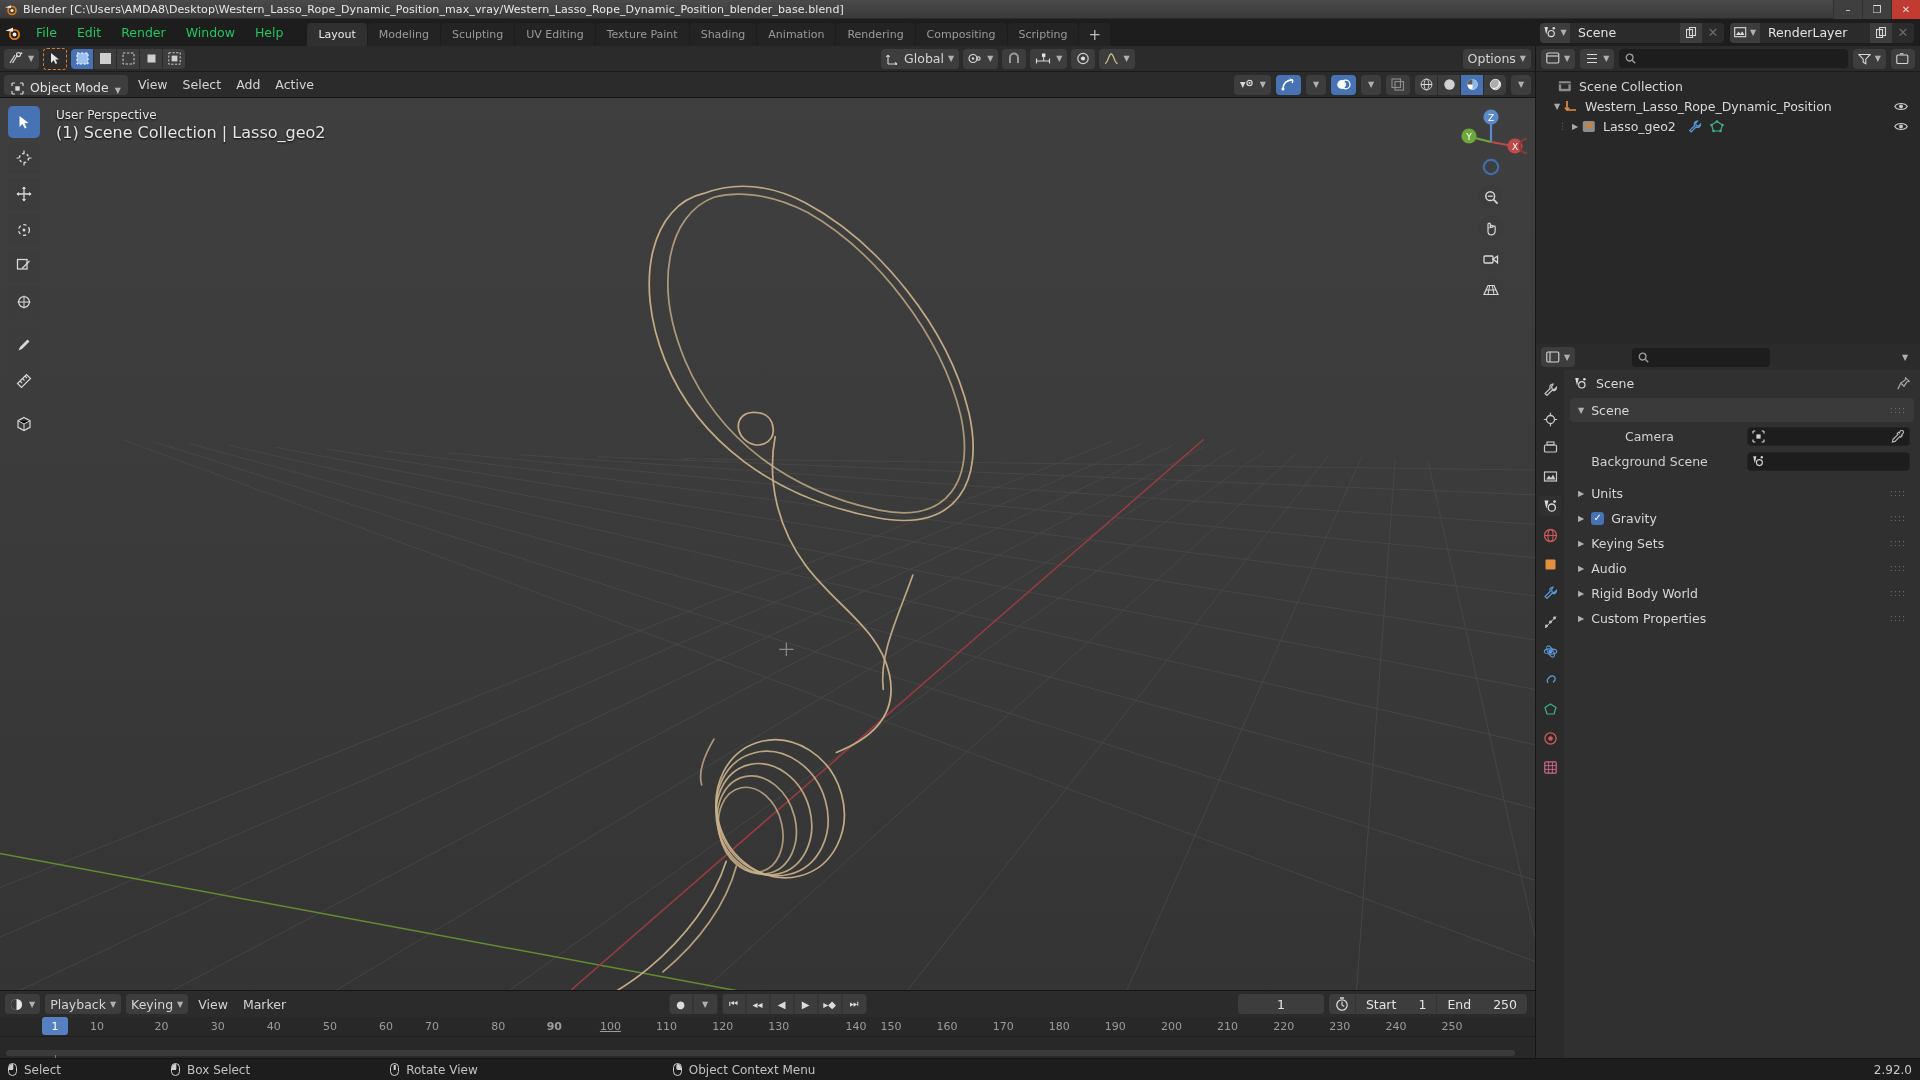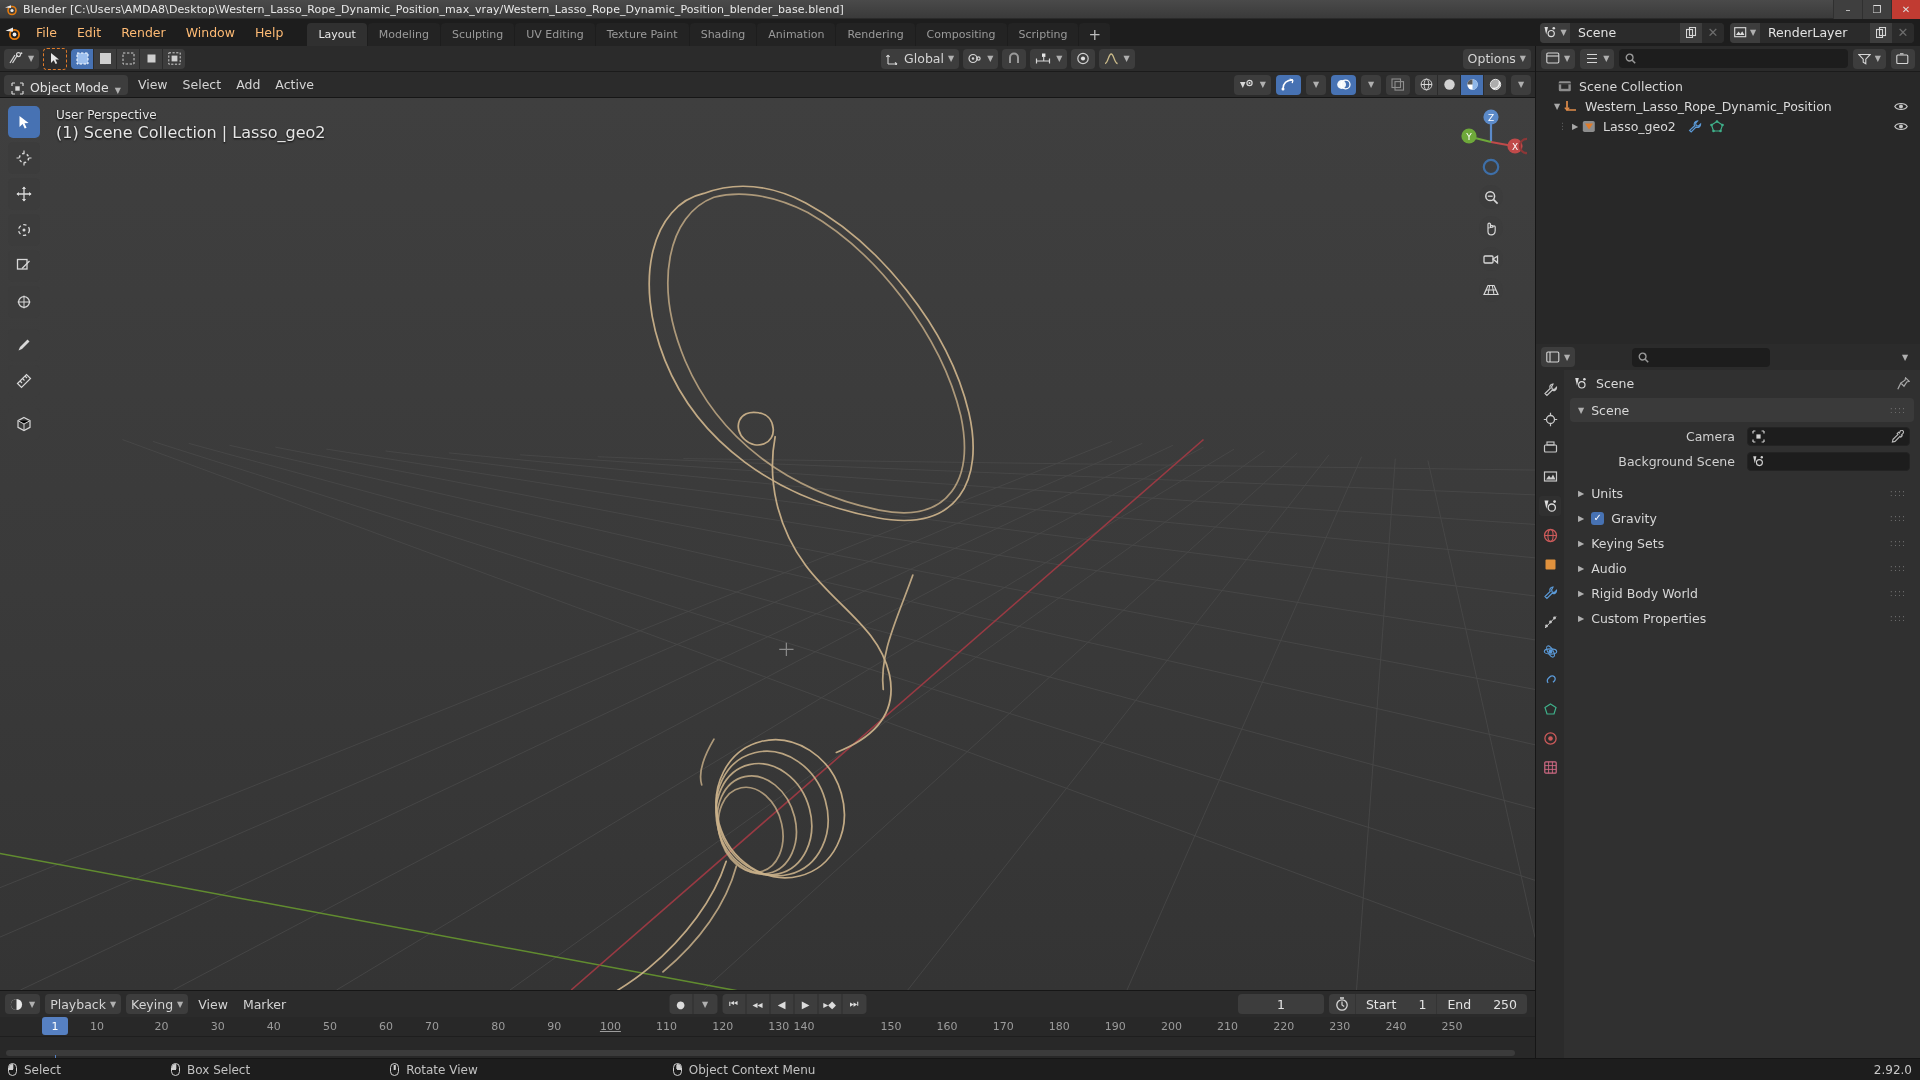--- a/index.html
+++ b/index.html
@@ -14,21 +14,21 @@
   .titlebar .tb-title{ font-size:11px; color:#e8e8e8; white-space:nowrap; letter-spacing:.1px;}
   .winbtns{ position:absolute; right:0; top:0; height:19px; display:flex; }
   .winbtn{ width:29px;height:19px; display:flex;align-items:center;justify-content:center;
     font-size:10px; color:#ddd; background:#3f3f3f; border-left:1px solid #303030;}
   .winbtn.close{ background:#c13b32; }
 
   
   .topbar{ height:27px; background:#1d1d1d; display:flex; align-items:flex-end; position:relative; flex:0 0 27px;}
   .topbar-inner{ height:27px; display:flex; align-items:center; width:100%; }
   .blender-logo{ width:26px; height:27px; display:flex;align-items:center;justify-content:center; }
-  .menu-item{ padding:2px 10px; font-size:12.5px; color:#fdba74; height:22px; display:flex;align-items:center;
+  .menu-item{ padding:2px 10px; font-size:12.5px; color:#22c55e; height:22px; display:flex;align-items:center;
     border-radius:3px; }
   .ws-tabs{ display:flex; align-items:flex-end; height:27px; margin-left:14px; gap:1px; }
   .ws-tab{ padding:0 11px; height:23px; display:flex; align-items:center; font-size:11px;
     color:#9a9a9a; background:#232323; border-radius:4px 4px 0 0; }
   .ws-tab.active{ background:#303030; color:#e8e8e8; }
   .ws-tab.plus{ padding:0 9px; color:#bdbdbd; font-size:15px; }
   .topright{ margin-left:auto; display:flex; align-items:center; gap:6px; padding-right:6px; height:27px;}
   .id-block{ display:flex; align-items:center; height:20px; background:#2b2b2b; border-radius:4px; overflow:hidden; }
   .id-icon{ width:30px; height:20px; background:#3d3d3d; display:flex;align-items:center;justify-content:center; gap:2px;}
   .id-name{ min-width:110px; padding:0 8px; font-size:12.5px; color:#e2e2e2; background:#2b2b2b; height:20px; display:flex;align-items:center;}
@@ -91,21 +91,21 @@
   .pr-tabs{ width:28px; flex:0 0 28px; background:#2b2b2b; padding-top:10px; display:flex; flex-direction:column; align-items:center; gap:9px;}
   .pr-tab{ width:22px;height:20px; display:flex;align-items:center;justify-content:center; border-radius:3px;}
   .pr-tab.active{ background:#303030; }
   .pr-main{ flex:1 1 auto; padding:0; overflow:hidden; }
   .pr-breadcrumb{ height:26px; display:flex; align-items:center; gap:8px; padding:0 10px; color:#d9d9d9; font-size:12.5px;}
   .pin{ margin-left:auto; color:#a8a8a8; }
   .panel-head{ height:24px; display:flex; align-items:center; gap:7px; padding:0 8px; background:#3a3a3a;
     color:#d8d8d8; font-size:12.5px; border-radius:4px; margin:2px 6px;}
   .panel-head .grip{ margin-left:auto; color:#6f6f6f; letter-spacing:1px; font-size:9px;}
   .prow{ height:25px; display:flex; align-items:center; gap:8px; padding:0 10px 0 0; }
-  .plabel{ width:175px; text-align:right; color:#d0d0d0; font-size:12.5px; padding-right:4px;}
+  .plabel{ width:175px; text-align:center; color:#d0d0d0; font-size:12.5px; padding-right:4px;}
   .pfield{ flex:1 1 auto; height:19px; background:#1d1d1d; border:1px solid #232323; border-radius:4px;
     display:flex; align-items:center; padding:0 4px; gap:5px; position:relative;}
   .pfield .rt{ position:absolute; right:5px; color:#b9b9b9; }
   .closed-panel{ height:24px; display:flex; align-items:center; gap:7px; padding:0 8px; color:#d6d6d6; font-size:12.5px;
     margin:1px 6px; border-radius:3px;}
   .closed-panel .grip{ margin-left:auto; color:#6f6f6f; letter-spacing:1px; font-size:9px;}
   .cbx{ width:13px;height:13px;background:#4772b3;border-radius:3px; display:flex;align-items:center;justify-content:center;
     color:#fff; font-size:10px; line-height:1;}
 
   
@@ -671,26 +671,26 @@
 
         <div class="tl-ruler" id="tl-ruler">
             <div class="tick" style="left: 97px;">10</div>
             <div class="tick" style="left: 161.598px;">20</div>
             <div class="tick" style="left: 217.703px;">30</div>
             <div class="tick" style="left: 273.807px;">40</div>
             <div class="tick" style="left: 329.912px;">50</div>
             <div class="tick" style="left: 386.016px;">60</div>
             <div class="tick" style="left: 432px;">70</div>
             <div class="tick" style="left: 498.225px;">80</div>
-            <div class="tick" style="left: 554.329px;">90</div>
+            <div class="tick" style="left: 554.329px; font-weight: bold;">90</div>
             <div class="tick" style="left: 610.434px; text-decoration: underline;">100</div>
             <div class="tick" style="left: 666.538px;">110</div>
             <div class="tick" style="left: 722.643px;">120</div>
             <div class="tick" style="left: 778.747px;">130</div>
-            <div class="tick" style="left: 804px;">140</div>
+            <div class="tick" style="left: 856px;">140</div>
             <div class="tick" style="left: 890.956px;">150</div>
             <div class="tick" style="left: 947.06px;">160</div>
             <div class="tick" style="left: 1003.16px;">170</div>
             <div class="tick" style="left: 1059.27px;">180</div>
             <div class="tick" style="left: 1115.37px;">190</div>
             <div class="tick" style="left: 1171.48px;">200</div>
             <div class="tick" style="left: 1227.58px;">210</div>
             <div class="tick" style="left: 1283.69px;">220</div>
             <div class="tick" style="left: 1339.79px;">230</div>
             <div class="tick" style="left: 1395.9px;">240</div>

